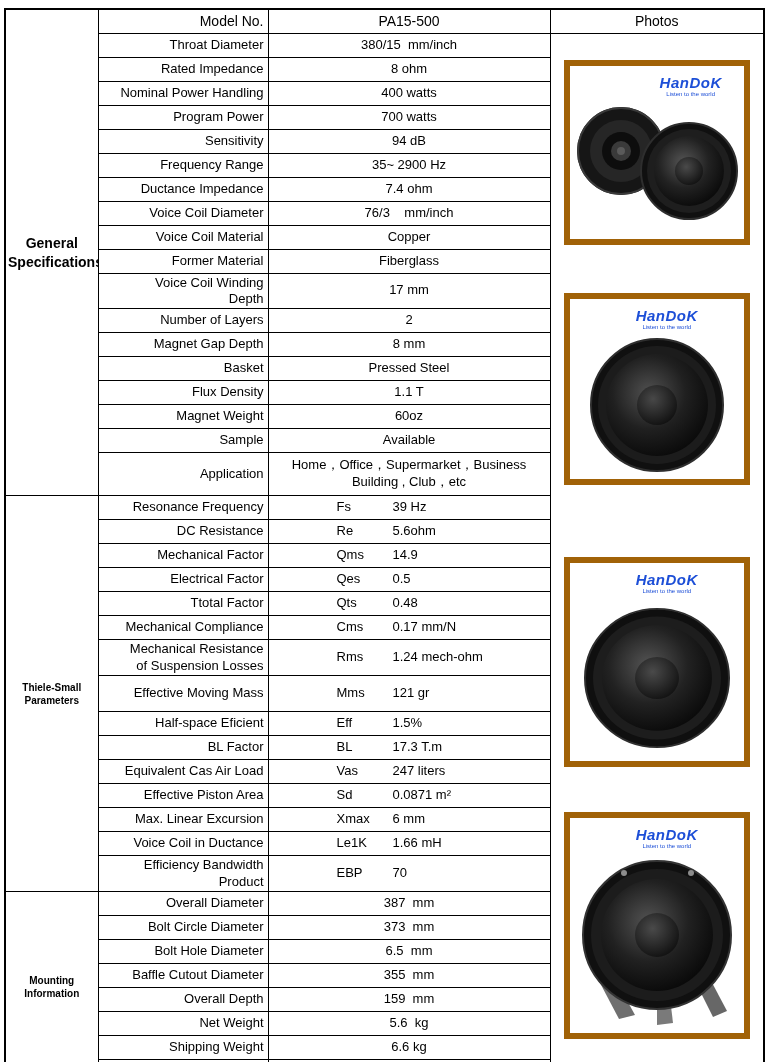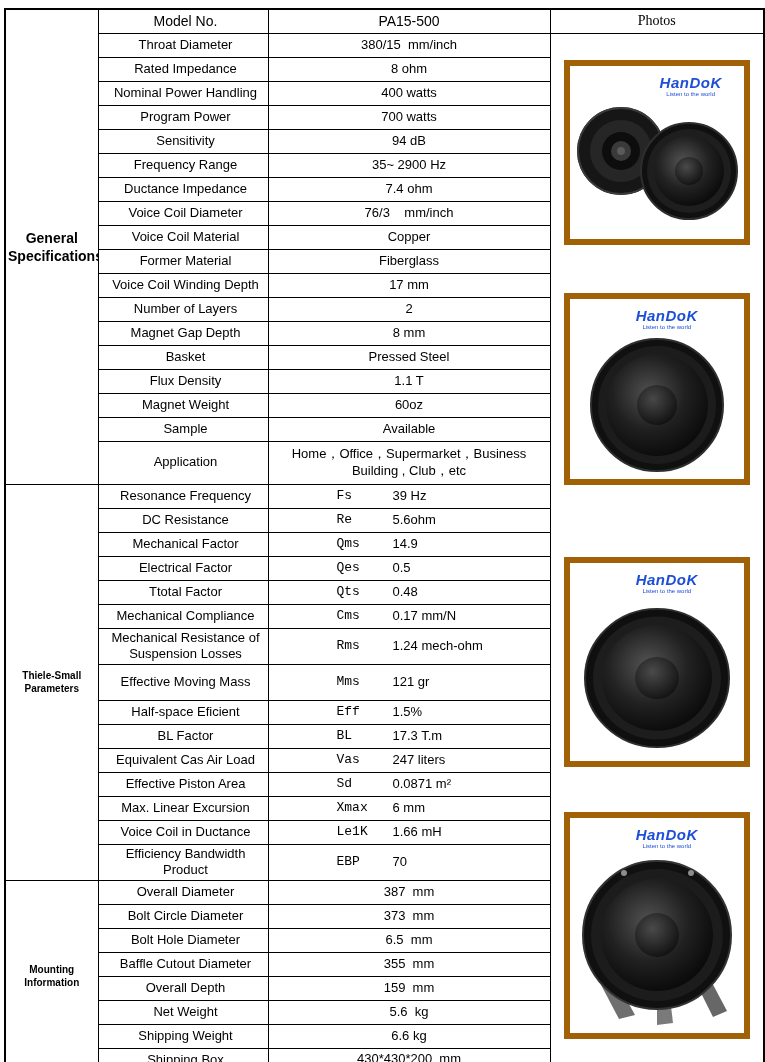--- a/index.html
+++ b/index.html
@@ -33,31 +33,31 @@
   tr.row-med   { height: 36px; margin-left: 30px; }
   tr.row-short { height: 22px; }
   .section-cell {
     text-align: center;
     font-weight: bold;
     font-size: 10px;
     padding: 0 2px;
     line-height: 1.3;
   }
   .param-cell {
-    text-align: center;
-    padding-left: 9px;
+    text-align: right;
+    padding-left: 20px;
     line-height: 1.25;
   }
   .value-cell {
     text-align: center;
     white-space: pre-wrap;
     line-height: 1.3;
   }
   .header-row td { font-size: 14px; }
-  .photos-header { text-align: center; font-size: 13px; font-family: Liberation Serif, serif; }
+  .photos-header { text-align: center; font-size: 13px; }
   .photos-cell {
     vertical-align: top;
     padding: 0;
     overflow: hidden;
   }
   .photos-wrap { width: 100%; }
   .photo-box {
     width: 186px;
     margin-left: auto;
     margin-right: auto;
@@ -94,21 +94,21 @@
     margin-top: 1px;
     white-space: nowrap;
   }
   .speaker-svg { margin-top: 2px; }
   .ts-wrap {
     display: flex;
     align-items: center;
     padding-left: 64px;
     text-align: left;
   }
-  .ts-wrap .sym { width: 56px; flex: none; font-family: Liberation Mono, monospace; }
+  .ts-wrap .sym { width: 56px; flex: none; }
   .ts-wrap .val { white-space: pre-wrap; }
 </style>
 </head>
 <body>
 
 <div class="page">
   <table class="spec">
     <colgroup>
       <col style="width:93px">
       <col style="width:170px">

